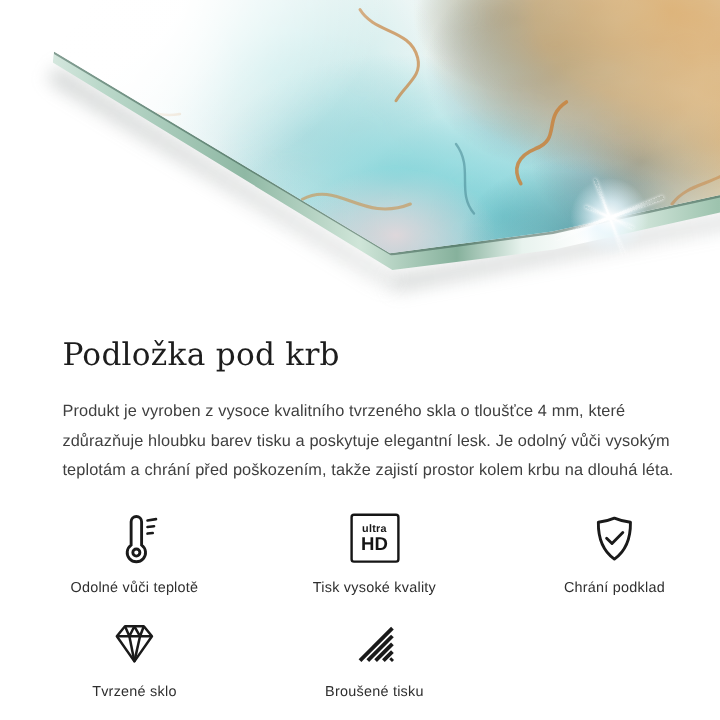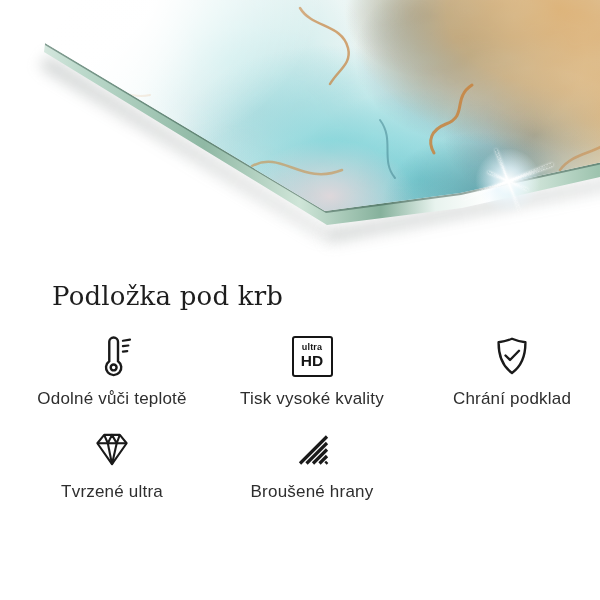--- a/index.html
+++ b/index.html
@@ -66,21 +66,21 @@
   .title{font-family:"DejaVu Serif","Liberation Serif",serif;font-weight:400;
          font-size:26px;line-height:31px;color:#1d1d1d;margin:0;letter-spacing:0.2px;}
   .title span{display:block;}
   .desc{margin:19px 0 0 0;font-size:13.6px;line-height:24.5px;color:#3f3f3f;letter-spacing:0.1px;}
 
   
   .features{margin-left:-40px;width:600px;margin-top:20px;display:grid;
             grid-template-columns:repeat(3,1fr);row-gap:16px;}
   .feature{display:flex;flex-direction:column;align-items:center;}
   .icon-box{height:48px;display:flex;align-items:center;justify-content:center;}
-  .feature-label{margin-top:9px;font-size:17px;color:#2e2e2e;letter-spacing:0.2px;text-align:right;}
+  .feature-label{margin-top:9px;font-size:12px;color:#2e2e2e;letter-spacing:0.2px;text-align:right;}
   .uhd{width:37px;height:37px;border:2.5px solid #151515;border-radius:3px;
        display:flex;flex-direction:column;align-items:center;justify-content:center;
        color:#151515;line-height:1;}
   .uhd .t{font-size:9px;font-weight:bold;letter-spacing:0.2px;}
   .uhd .b{font-size:15.5px;font-weight:bold;margin-top:1px;}
 </style>
 </head>
 <body>
 
 <div class="page">
@@ -118,20 +118,21 @@
       <div class="ray ray1"></div>
       <div class="ray ray2"></div>
       <div class="ray ray3"></div>
     </div>
   </div>
 
   <div class="content">
     <h1 class="title">
       <span>Podložka pod krb</span>
     </h1>
+    <p class="desc">Produkt je vyroben z vysoce kvalitního tvrzeného skla o tloušťce 4 mm, které zdůrazňuje hloubku barev tisku a poskytuje elegantní lesk. Je odolný vůči vysokým teplotám a chrání před poškozením, takže zajistí prostor kolem krbu na dlouhá léta.</p>
 
     <div class="features">
 
       <div class="feature">
         <div class="icon-box">
           <svg width="48" height="48" viewBox="0 0 44 44" fill="none" stroke="#1a1a1a" stroke-width="2.2">
             <path d="M19.5,26.8 V9 a4,4 0 0 1 8,0 v17.8 a7,7 0 1 1 -8,0 Z"></path>
             <circle cx="23.5" cy="32.5" r="2.7"></circle>
             <g stroke-width="2" stroke-linecap="round">
               <line x1="32" y1="8" x2="38.5" y2="7"></line>
@@ -166,32 +167,32 @@
       <div class="feature">
         <div class="icon-box">
           <svg width="46" height="46" viewBox="0 0 44 44" fill="none" stroke="#1a1a1a" stroke-width="2" stroke-linejoin="round">
             <polygon points="8,16.5 14.5,8.5 29.5,8.5 36,16.5 22,36.5"></polygon>
             <line x1="8" y1="16.5" x2="36" y2="16.5"></line>
             <polyline points="14.5,8.5 18,16.5 22,8.5 26.5,16.5 29.5,8.5"></polyline>
             <line x1="18" y1="16.5" x2="22" y2="36.5"></line>
             <line x1="26.5" y1="16.5" x2="22" y2="36.5"></line>
           </svg>
         </div>
-        <span class="feature-label">Tvrzené ultra</span>
+        <span class="feature-label">Tvrzené sklo</span>
       </div>
 
       <div class="feature">
         <div class="icon-box">
           <svg width="44" height="44" viewBox="0 0 44 44" stroke="#1a1a1a" stroke-width="3.2">
             <line x1="10" y1="36.5" x2="37" y2="9.5"></line>
             <line x1="16.5" y1="36.5" x2="37" y2="16"></line>
             <line x1="23" y1="36.5" x2="37" y2="22.5"></line>
             <line x1="29.5" y1="36.5" x2="37" y2="29"></line>
             <line x1="35.5" y1="36.5" x2="37.2" y2="34.8"></line>
           </svg>
         </div>
-        <span class="feature-label">Broušené hrany</span>
+        <span class="feature-label">Broušené tisku</span>
       </div>
 
 
     </div>
   </div>
 </div>
 
 </body></html>

